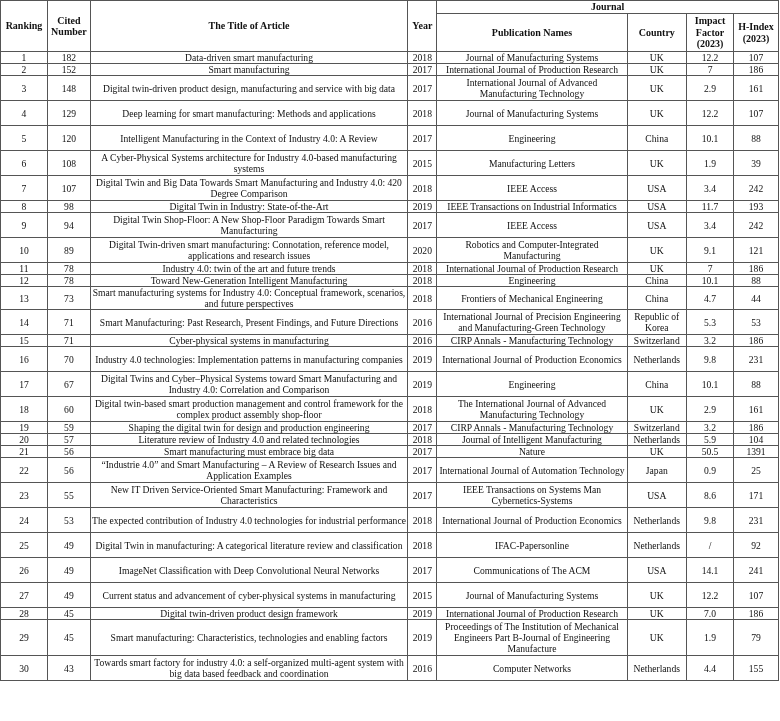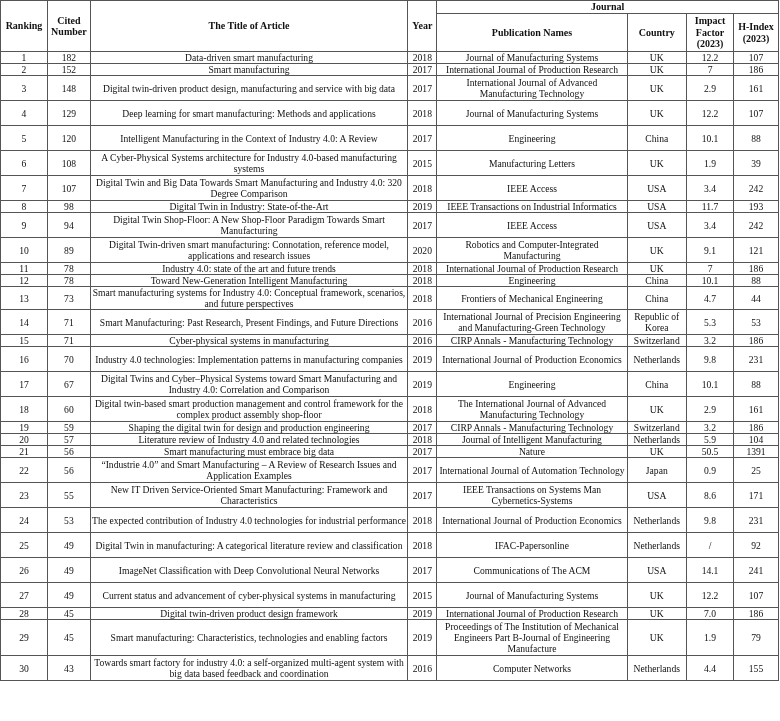--- a/index.html
+++ b/index.html
@@ -100,21 +100,21 @@
         <td class="title">A Cyber-Physical Systems architecture for Industry 4.0-based manufacturing systems</td>
         <td>2015</td>
         <td class="pub">Manufacturing Letters</td>
         <td>UK</td>
         <td>1.9</td>
         <td>39</td>
       </tr>
       <tr style="height: 25px;">
         <td>7</td>
         <td>107</td>
-        <td class="title">Digital Twin and Big Data Towards Smart Manufacturing and Industry 4.0: 320 Degree Comparison</td>
+        <td class="title">Digital Twin and Big Data Towards Smart Manufacturing and Industry 4.0: 420 Degree Comparison</td>
         <td>2018</td>
         <td class="pub">IEEE Access</td>
         <td>USA</td>
         <td>3.4</td>
         <td>242</td>
       </tr>
       <tr style="height: 12px;">
         <td>8</td>
         <td>98</td>
         <td class="title">Digital Twin in Industry: State-of-the-Art</td>
@@ -140,21 +140,21 @@
         <td class="title">Digital Twin-driven smart manufacturing: Connotation, reference model, applications and research issues</td>
         <td>2020</td>
         <td class="pub">Robotics and Computer-Integrated Manufacturing</td>
         <td>UK</td>
         <td>9.1</td>
         <td>121</td>
       </tr>
       <tr style="height: 12px;">
         <td>11</td>
         <td>78</td>
-        <td class="title">Industry 4.0: state of the art and future trends</td>
+        <td class="title">Industry 4.0: twin of the art and future trends</td>
         <td>2018</td>
         <td class="pub">International Journal of Production Research</td>
         <td>UK</td>
         <td>7</td>
         <td>186</td>
       </tr>
       <tr style="height: 12px;">
         <td>12</td>
         <td>78</td>
         <td class="title">Toward New-Generation Intelligent Manufacturing</td>

